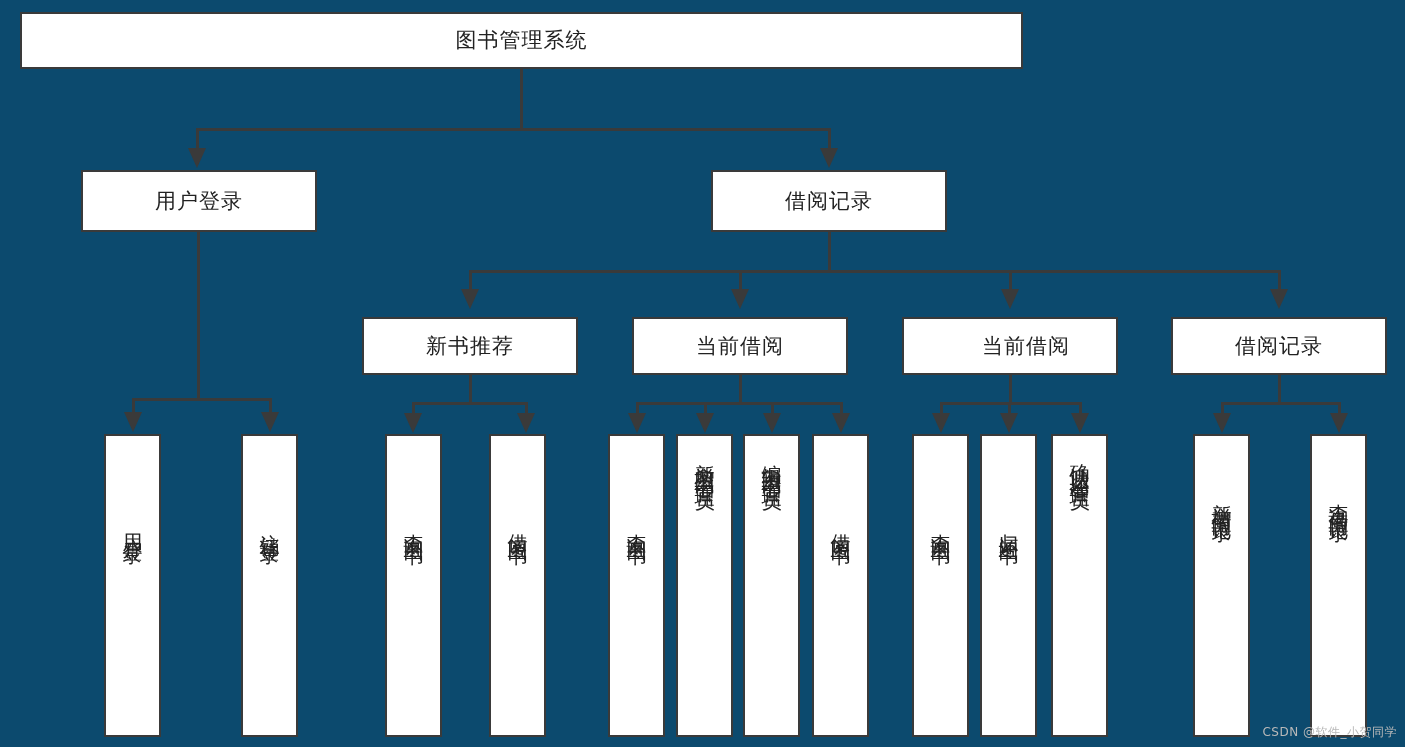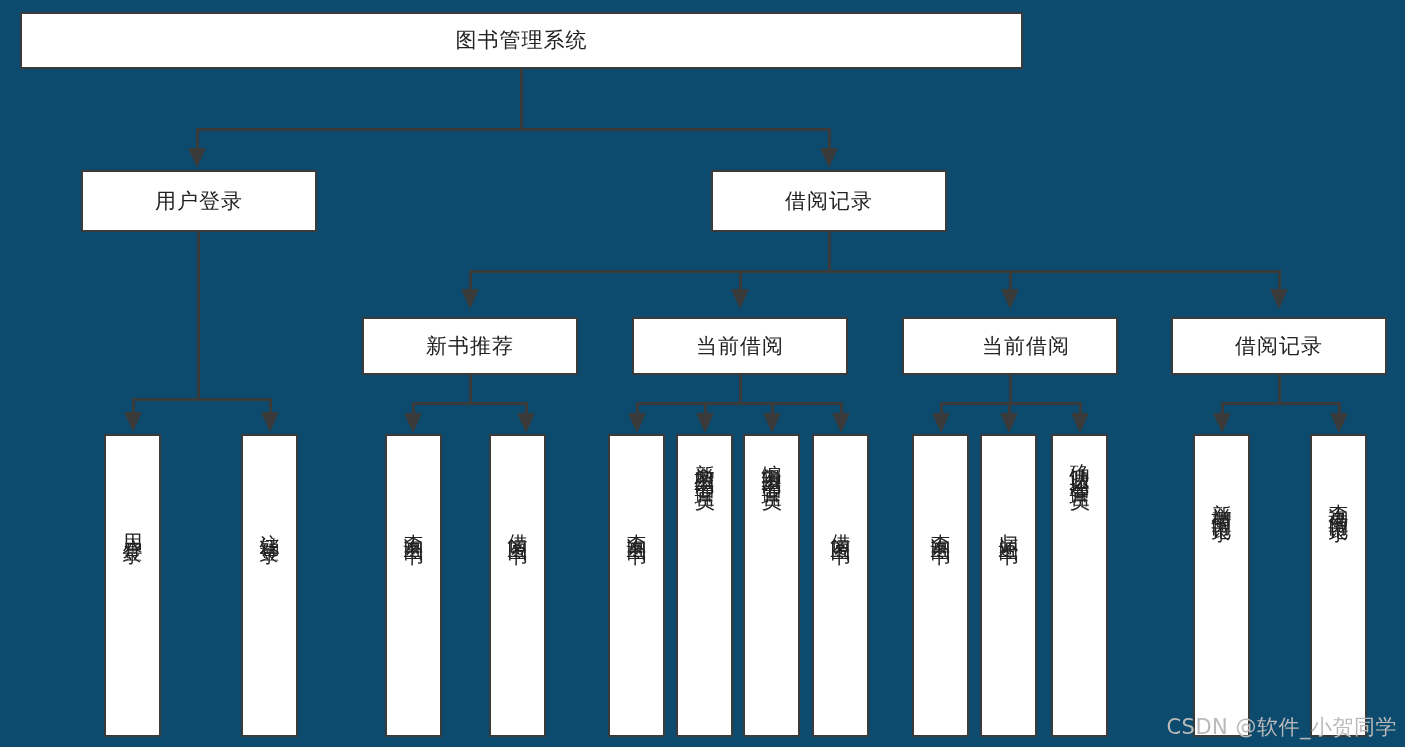--- a/index.html
+++ b/index.html
@@ -48,21 +48,21 @@
     position:absolute;
     width:0;height:0;
     border-left:9px solid transparent;
     border-right:9px solid transparent;
     border-top:20px solid #3a3a3a;
   }
   #watermark{
     position:absolute;
     right:8px;
     bottom:6px;
-    font-size:21px;
+    font-size:12px;
     color:#b9b9b9;
     letter-spacing:0.5px;
     white-space:nowrap;
     pointer-events:none;
   }
 </style>
 </head>
 <body>
 
 <div id="canvas">

